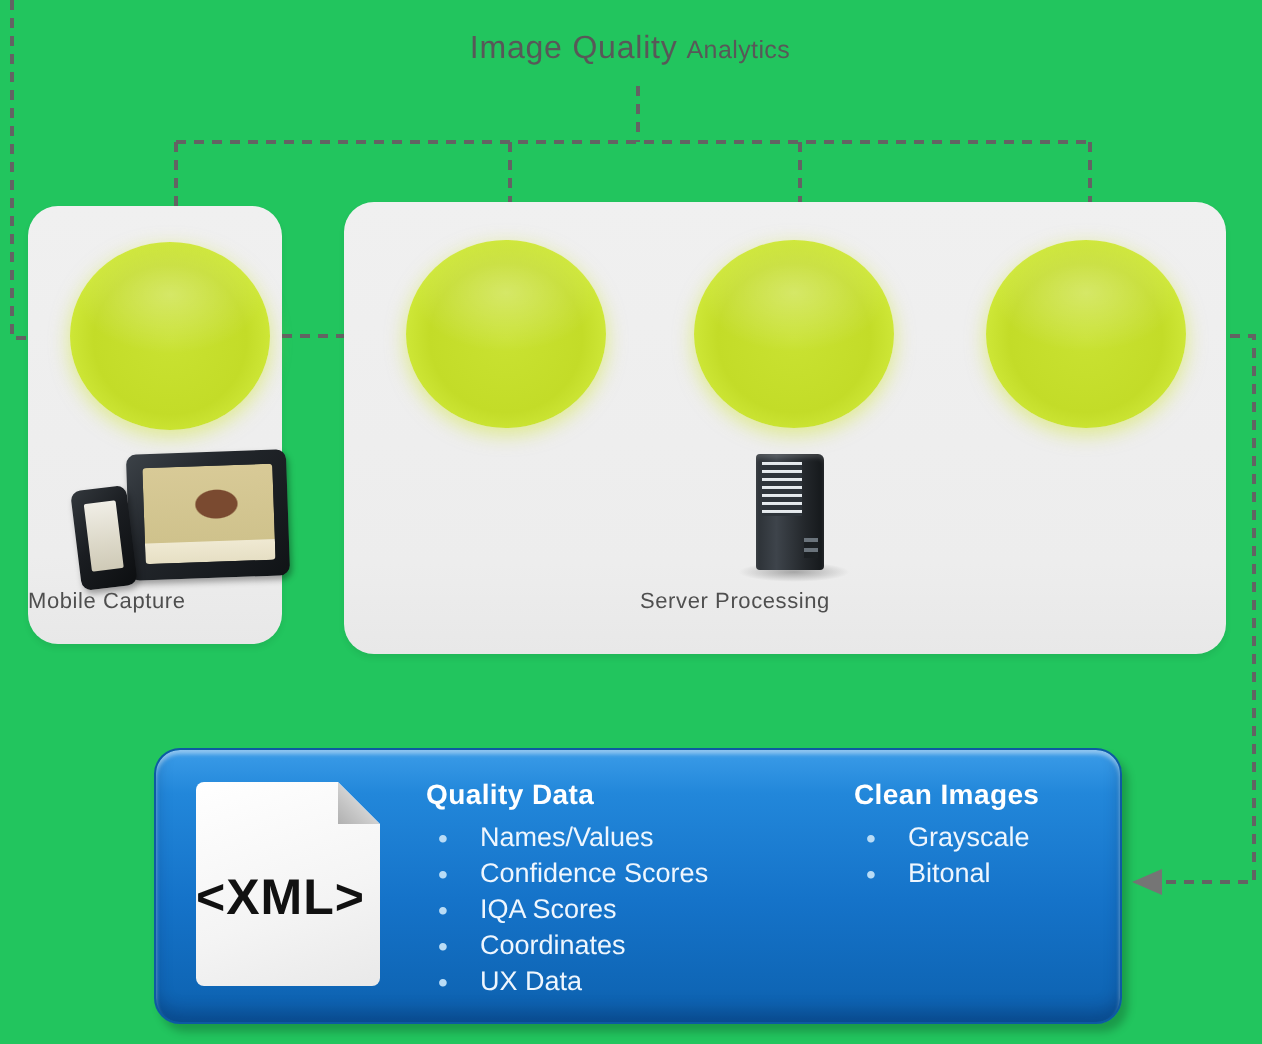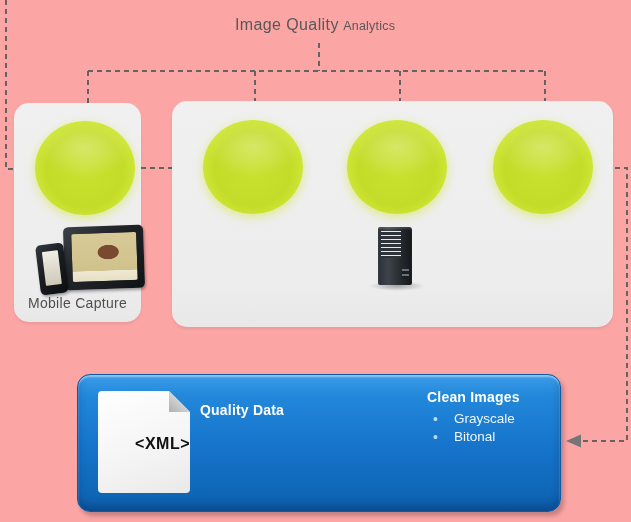--- a/index.html
+++ b/index.html
@@ -1,18 +1,18 @@
 <!DOCTYPE html>
 <html><head>
 <meta charset="utf-8">
 <style>
   * { margin:0; padding:0; box-sizing:border-box; }
   body { background:#fff; font-family:"Liberation Sans", sans-serif; }
   .canvas {
-    position:relative; width:631px; height:522px; background:#fca5a5; overflow:hidden;
+    position:relative; width:631px; height:522px; background:#22c55e; overflow:hidden;
   }
   
   .title {
     position:absolute; left:150px; top:16px; width:330px; text-align:center;
     color:#585858; white-space:nowrap;
   }
   .title .main { font-size:16px; letter-spacing:.4px; }
   .title .sub  { font-size:12.5px; letter-spacing:.2px; }
 
   
@@ -36,21 +36,21 @@
       radial-gradient(ellipse at 50% 52%, #c9e232 0%, #c3dc28 54%, #cde636 70%, #e2f247 79%, #eef960 87%, #f6fc9e 95%, #fdffd8 100%);
     box-shadow:0 3px 9px 1px rgba(214,232,80,0.55);
   }
   .c1 { left:35px;  top:121px; }
   .c2 { left:203px; top:120px; }
   .c3 { left:347px; top:120px; }
   .c4 { left:493px; top:120px; }
 
   
   .stage-label {
-    position:absolute; color:#4f4f4f; font-size:14px; text-align:center; letter-spacing:.3px;
+    position:absolute; color:#4f4f4f; font-size:11px; letter-spacing:.3px;
   }
   .lbl-mobile { left:14px; top:295px; width:127px; }
   .lbl-server { left:320px; top:295px; width:160px; }
 
   
   .devices { position:absolute; left:38px; top:222px; width:106px; height:72px; }
   .tablet {
     position:absolute; left:26px; top:4px; width:80px; height:63px;
     background:linear-gradient(135deg,#3c4248 0%,#23272c 35%,#101316 100%);
     border-radius:5px; transform:rotate(-2deg);
@@ -108,25 +108,25 @@
     background:linear-gradient(160deg,#ffffff 0%, #f4f4f4 60%, #e9e9e9 100%);
     clip-path:polygon(0 0, calc(100% - 21px) 0, 100% 21px, 100% 100%, 0 100%);
     border-radius:4px;
   }
   .xml-fold {
     position:absolute; top:0; right:0; width:21px; height:21px;
     background:linear-gradient(225deg,#f5f5f5 0%,#c4c4c4 70%,#b0b0b0 100%);
     clip-path:polygon(0 0, 100% 100%, 0 100%);
   }
   .xml-text {
-    position:absolute; left:0; top:44px; width:100%; text-align:right;
-    font-size:16px; font-weight:bold; color:#111; letter-spacing:.5px;
+    position:absolute; left:0; top:44px; width:100%; text-align:left;
+    font-size:25px; font-weight:bold; color:#111; letter-spacing:.5px;
   }
   .col { position:absolute; top:14px; color:#ffffff; }
-  .col-quality { left:122px;margin-top:13px; }
+  .col-quality { left:135px; }
   .col-clean   { left:349px; }
   .col h3 { font-size:14px; font-weight:bold; letter-spacing:.2px; color:#ffffff; }
   .col ul { list-style:none; margin-top:5px; }
   .col li {
     position:relative; padding-left:27px; font-size:13.5px; line-height:18px; color:#eef6fe;
   }
   .col li::before {
     content:"\2022"; position:absolute; left:6px; top:0; color:#b9dcf6; font-size:14px;
   }
 </style>
@@ -181,28 +181,36 @@
   </div>
   <div class="stage-label lbl-mobile">Mobile Capture</div>
 
   <div class="server">
     <div class="server-shadow"></div>
     <div class="server-body">
       <div class="server-vents"></div>
       <div class="server-lights"></div>
     </div>
   </div>
+  <div class="stage-label lbl-server">Server Processing</div>
 
   <div class="panel">
     <div class="xml-doc">
       <div class="xml-fold"></div>
       <div class="xml-text">&lt;XML&gt;</div>
     </div>
     <div class="col col-quality">
       <h3>Quality Data</h3>
+      <ul>
+          <li>Names/Values</li>
+          <li>Confidence Scores</li>
+          <li>IQA Scores</li>
+          <li>Coordinates</li>
+          <li>UX Data</li>
+        </ul>
     </div>
     <div class="col col-clean">
       <h3>Clean Images</h3>
       <ul>
           <li>Grayscale</li>
           <li>Bitonal</li>
         </ul>
     </div>
   </div>
 

